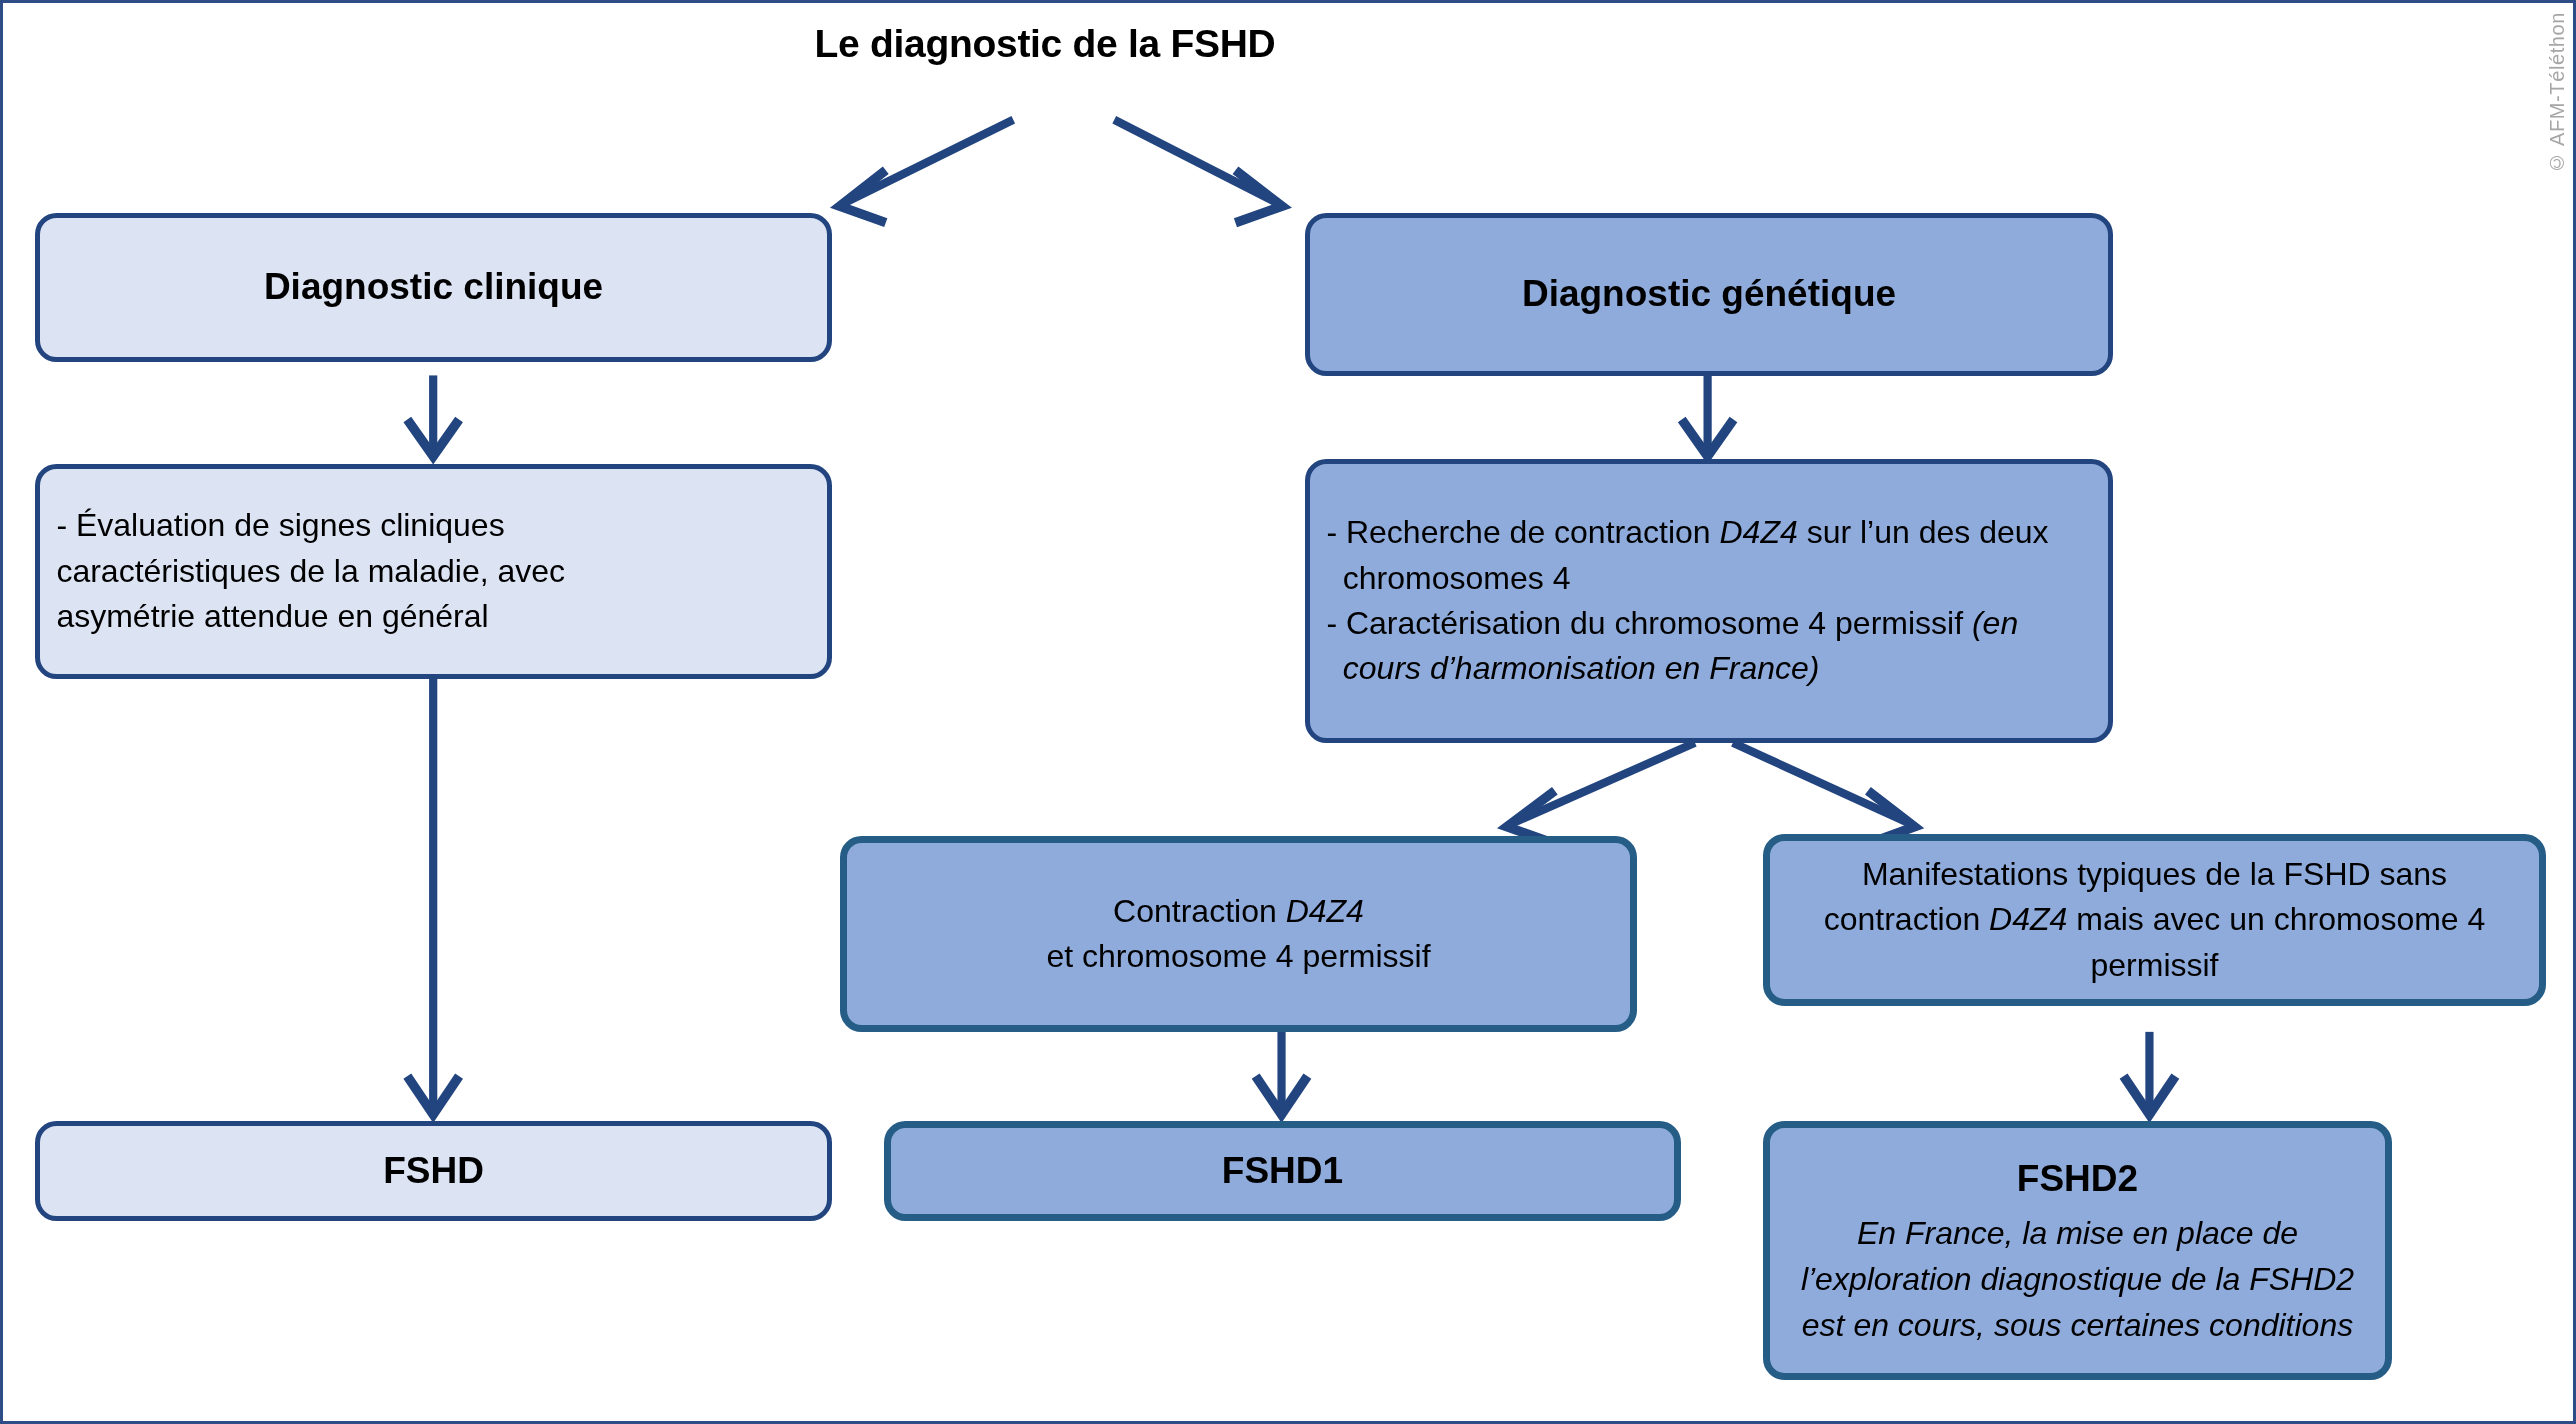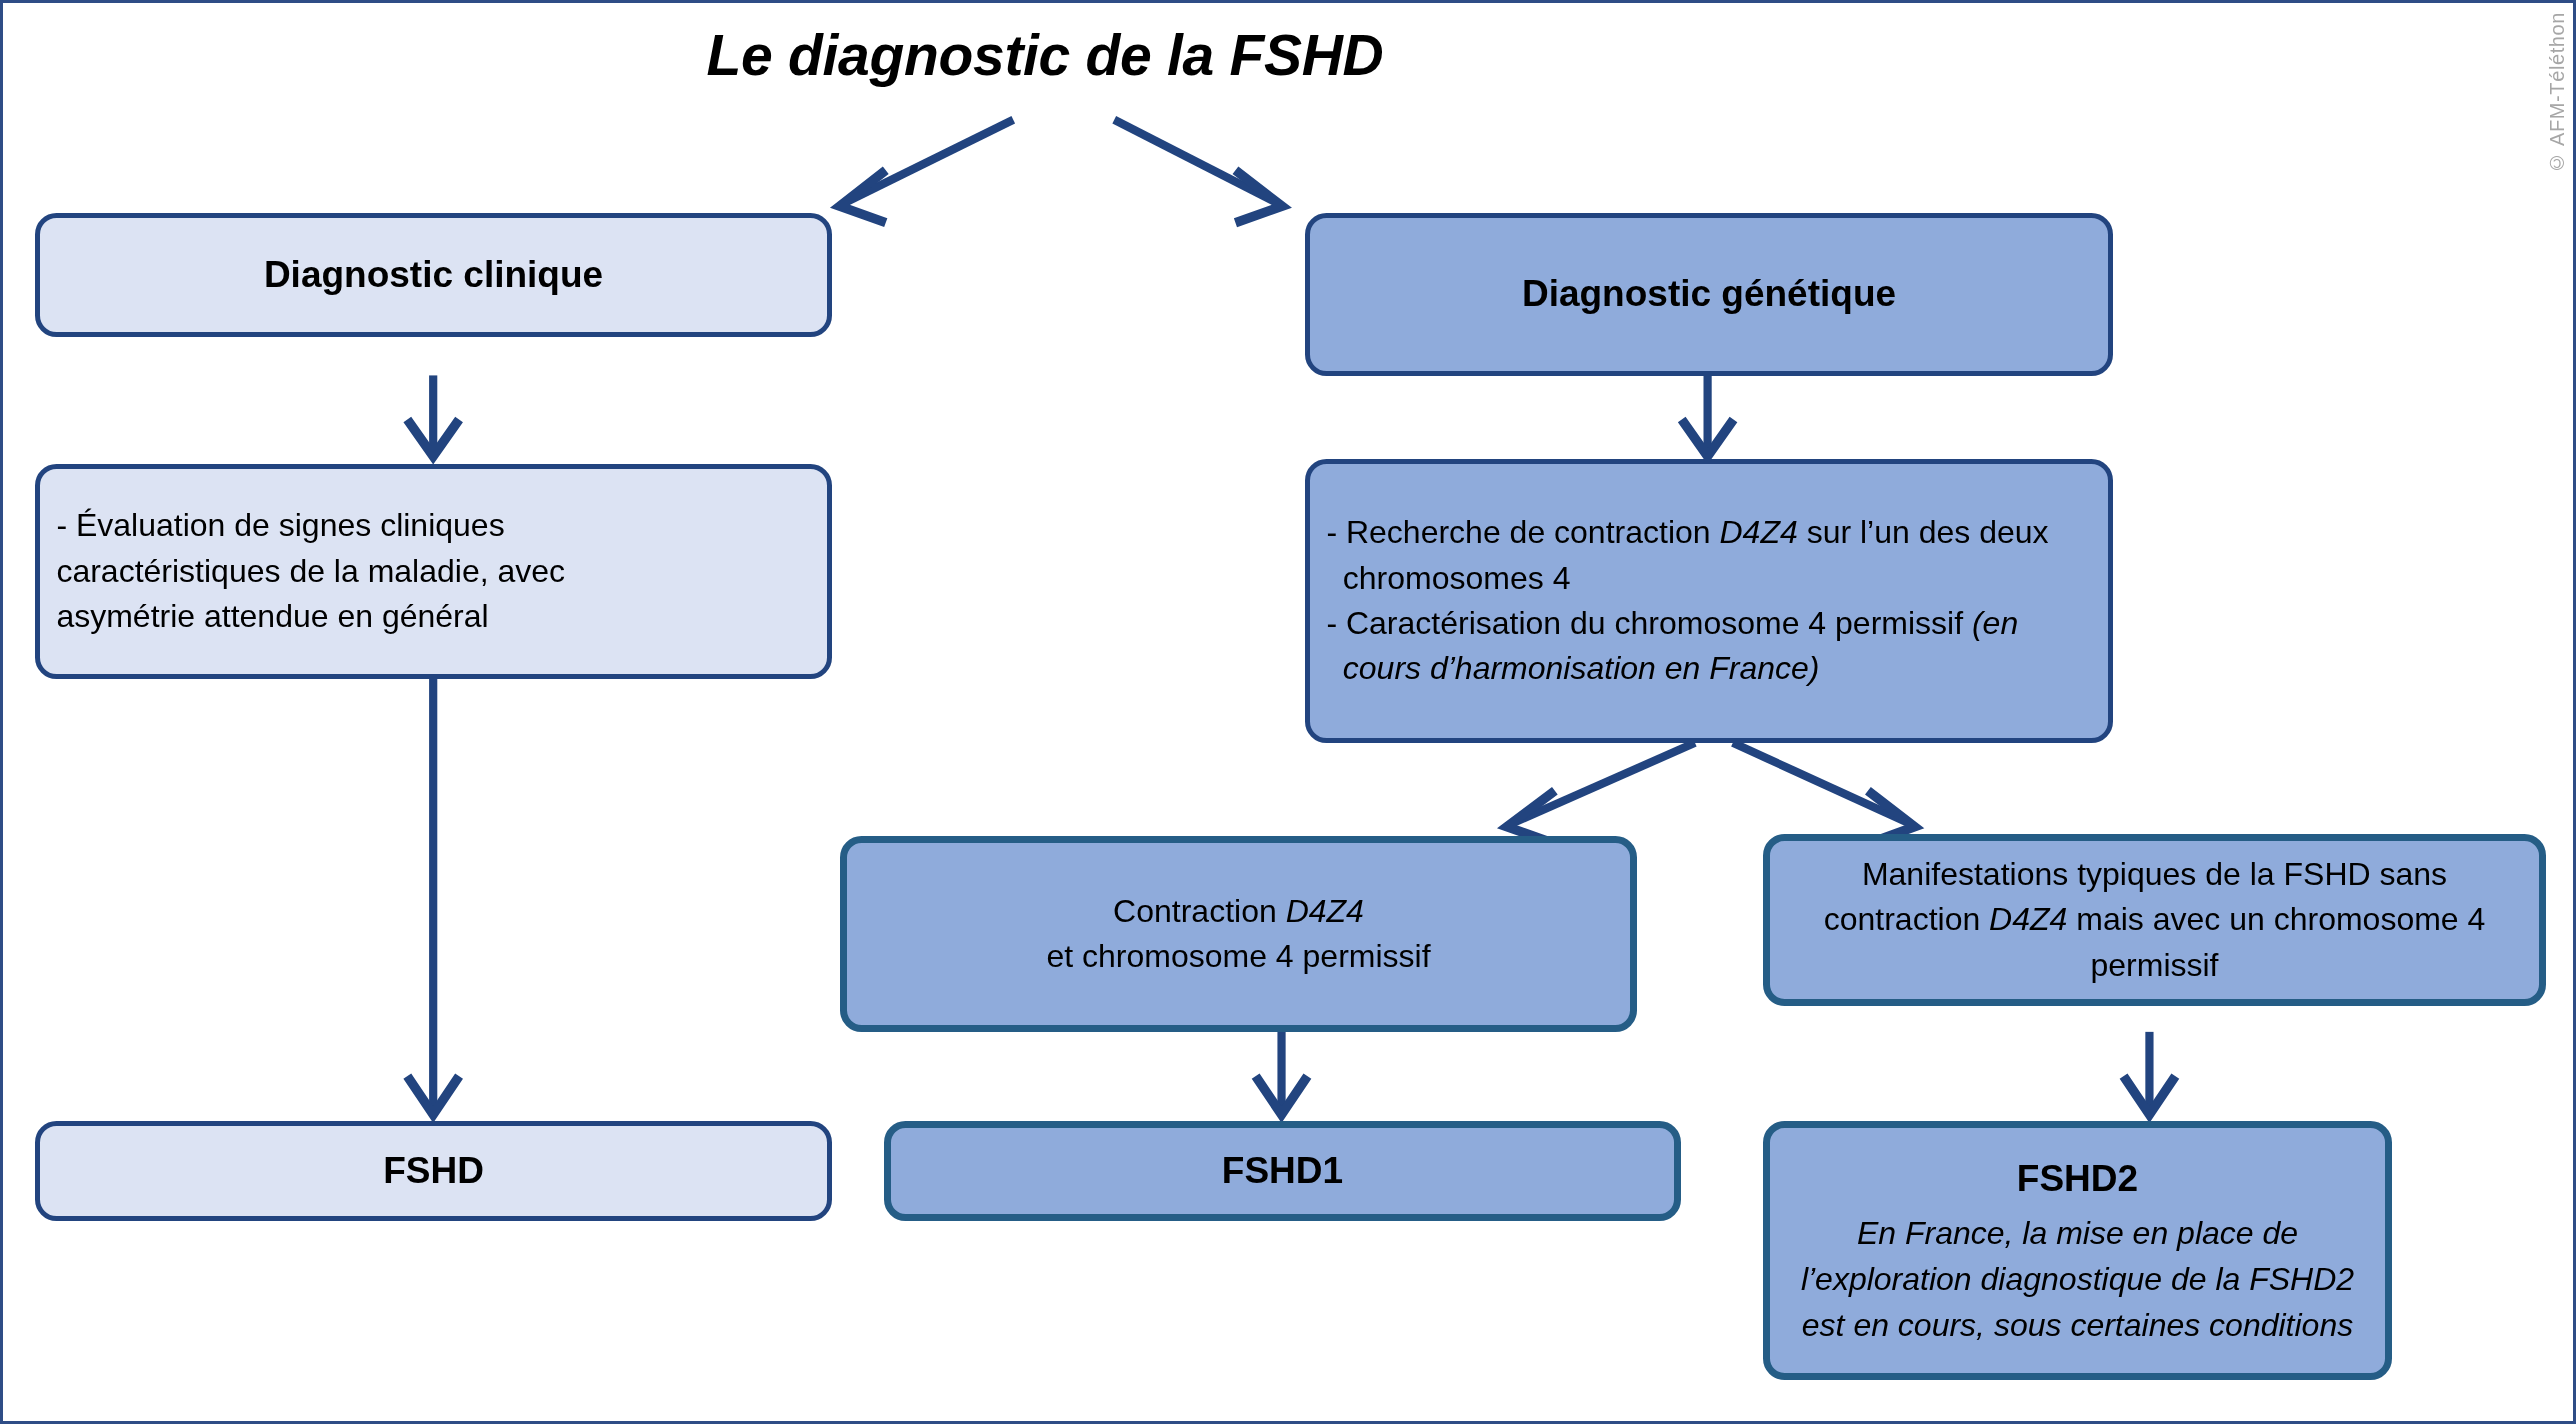--- a/index.html
+++ b/index.html
@@ -29,25 +29,24 @@
     pointer-events: none;
   }
 
   
   .title {
     position: absolute;
     left: 442px;
     top: 19px;
     width: 1200px;
     text-align: center;
-    font-size: 57px;
+    font-size: 39px;
     font-weight: bold;
     color: #000000;
     letter-spacing: -0.3px;
-    font-style: italic;
   }
 
   
   .node {
     position: absolute;
     box-sizing: border-box;
     border-radius: 21.5px;
     display: flex;
     align-items: center;
     justify-content: center;
@@ -169,21 +168,21 @@
       <polyline points="2954,1248 3028,1305 2954,1332" stroke-width="15" stroke-linejoin="miter"></polyline>
 
       <line x1="2025" y1="1630" x2="2025" y2="1755"></line>
       <polyline points="1984,1700 2025,1761 2066,1700" stroke-width="15" stroke-linejoin="miter"></polyline>
 
       <line x1="3400" y1="1630" x2="3400" y2="1755"></line>
       <polyline points="3359,1700 3400,1761 3441,1700" stroke-width="15" stroke-linejoin="miter"></polyline>
     </g>
   </svg>
 
-  <div class="node light header-box" style="left:32px; top:210px; width:797px; height:124px;justify-content:flex-end;">
+  <div class="node light header-box" style="left:32px; top:210px; width:797px; height:149px;justify-content:flex-end;">
     <span class="inner">Diagnostic clinique</span>
   </div>
 
   <div class="node light body-box" style="left:32px; top:461px; width:797px; height:215px; justify-content:flex-start;">
     <span class="inner left-align"><span class="bullet-line">- Évaluation de signes cliniques</span><span>caractéristiques de la maladie, avec</span><br><span>asymétrie attendue en général</span></span>
   </div>
 
   <div class="node light result-box" style="left:32px; top:1118px; width:797px; height:100px;">
     <span class="inner">FSHD</span>
   </div>

